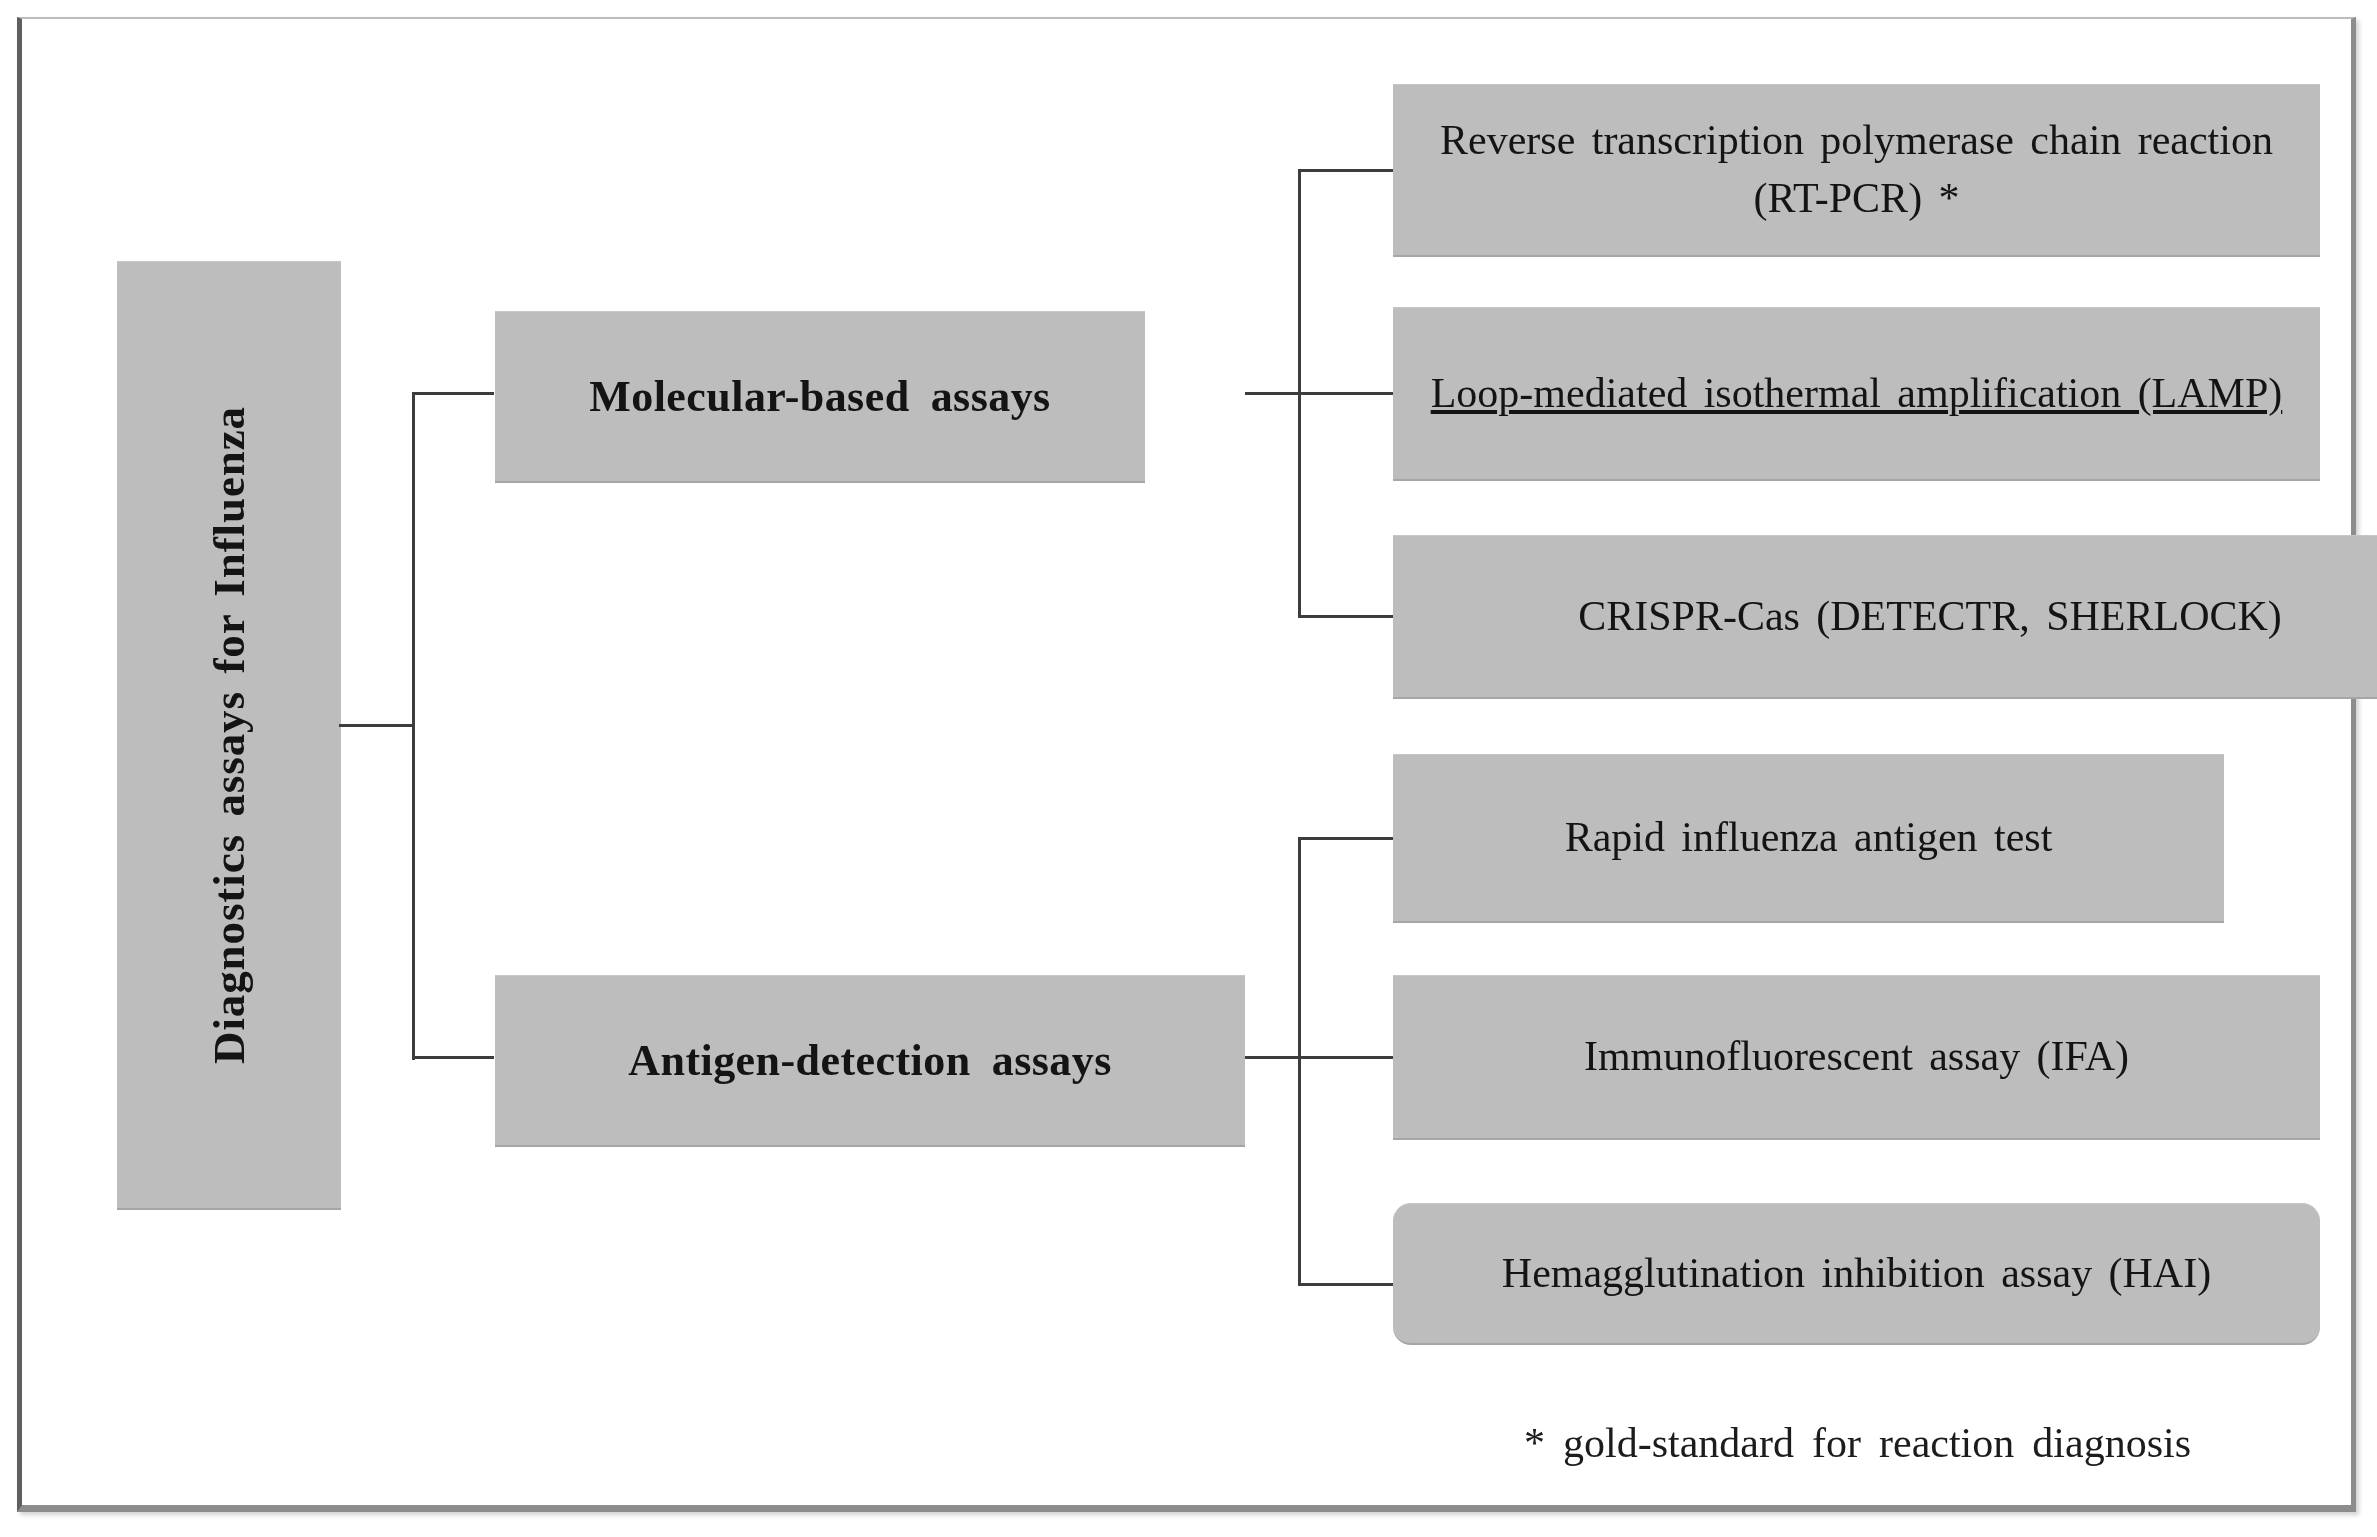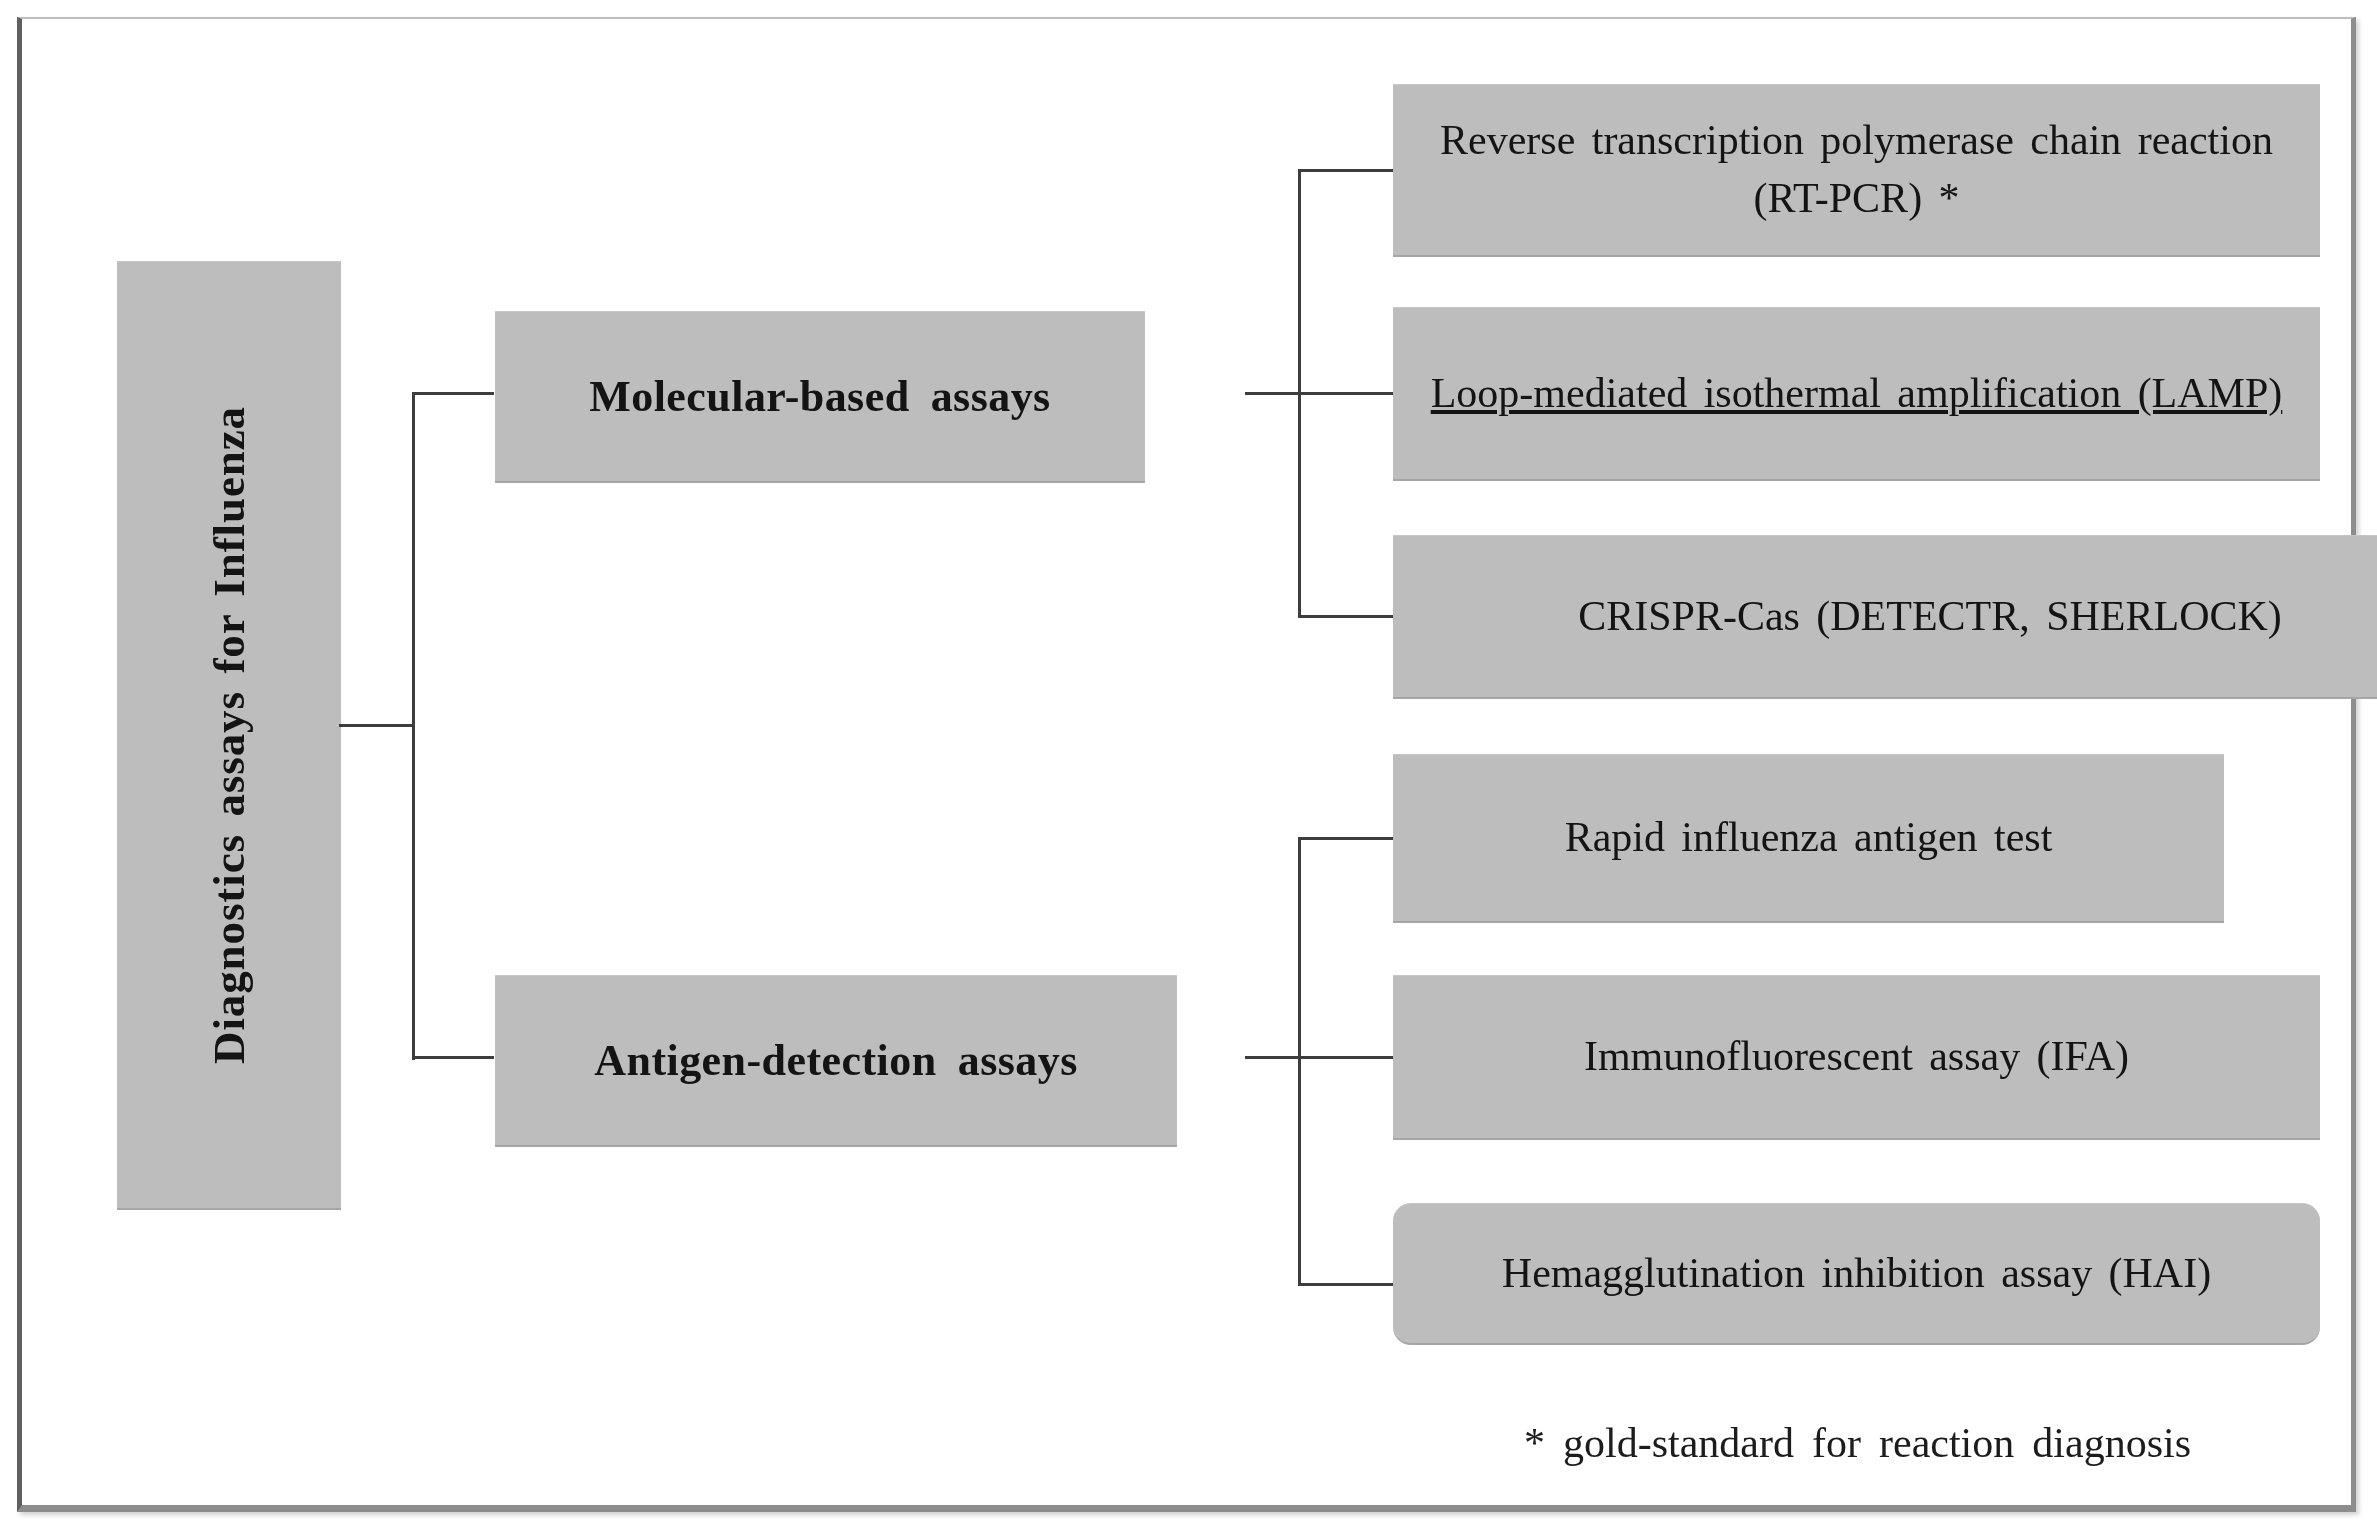--- a/index.html
+++ b/index.html
@@ -50,21 +50,21 @@
   .hline{height:3.2px;}
   .vline{width:3.2px;}
   .footnote{
     position:absolute;left:1394px;top:1401px;width:927px;height:84px;
     display:flex;align-items:center;justify-content:center;
     font-size:42px;word-spacing:0.18em;color:#1c1c1c;
   }
   
   .root      {left:117px; top:261px;  width:224px;  height:946px;}
   .molecular {left:495px; top:311px;  width:650px; height:169px;}
-  .antigen   {left:495px; top:975px; width:682px; height:169px;}
+  .antigen   {left:495px; top:975px; width:750px; height:169px;}
   .rtpcr     {left:1393px;top:84px;  width:927px; height:173px;}
   .lamp      {left:1393px;top:307px;  width:927px; height:174px;text-decoration:underline;}
   .crispr    {left:1393px;top:535px;  width:1074px; height:164px;}
   .rapid     {left:1393px;top:754px; width:831px; height:169px;}
   .ifa       {left:1393px;top:975px; width:927px; height:165px;}
   .hai       {left:1393px;top:1203px; width:927px; height:142px;border-radius:18px;}
   
   .c-root-stub        {left:339px; top:724px;width:75px;}
   .c-left-bracket     {left:412px; top:392px; height:668px;}
   .c-branch-molecular {left:412px; top:392px; width:82px;}

